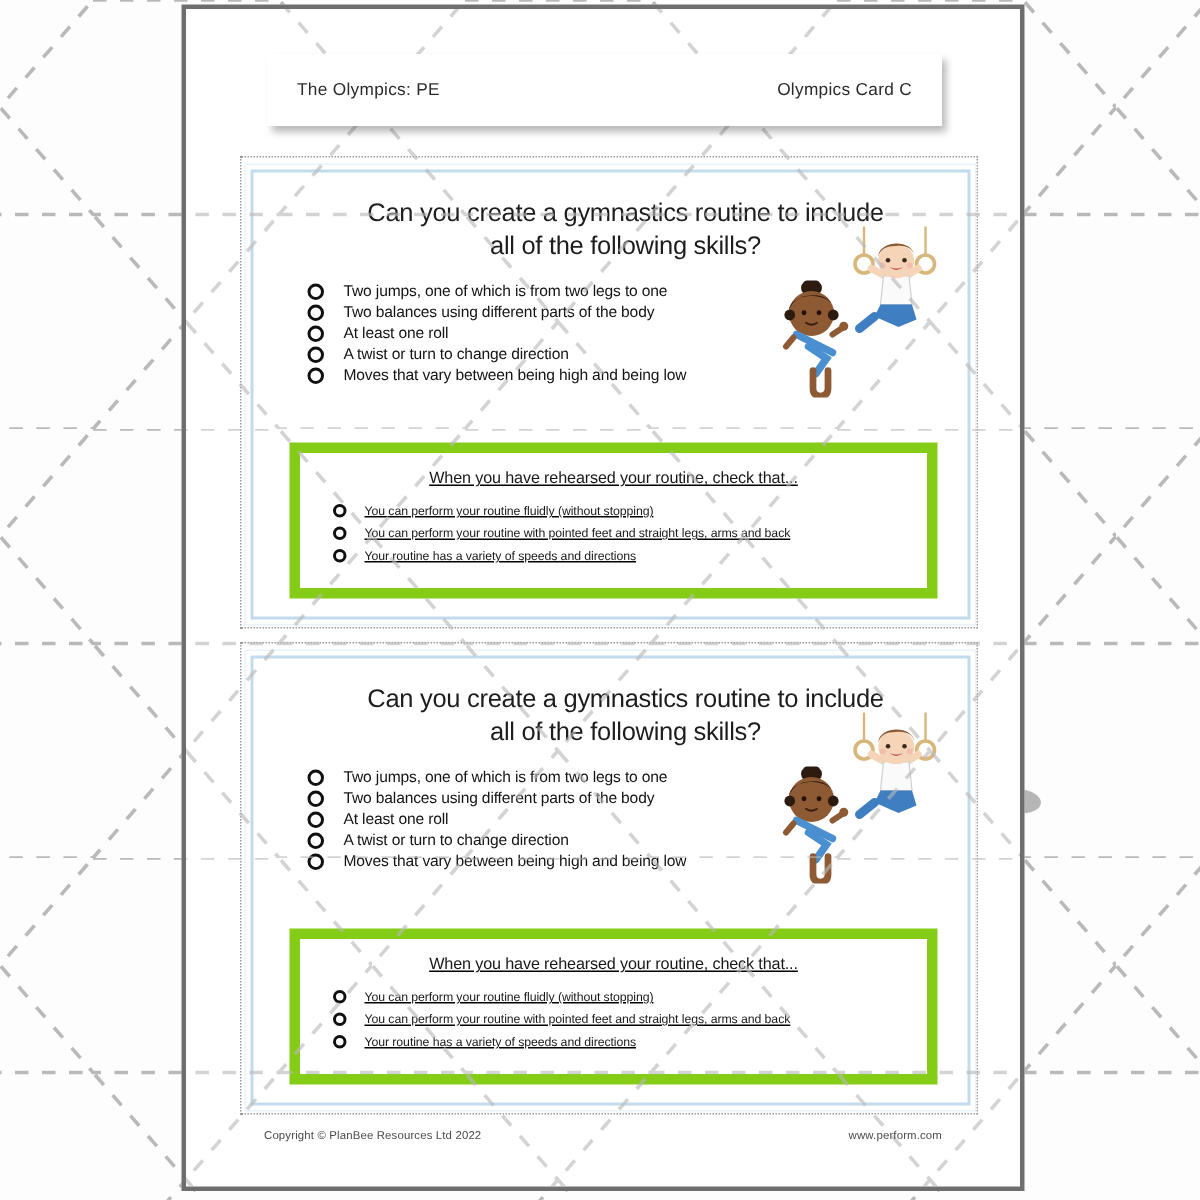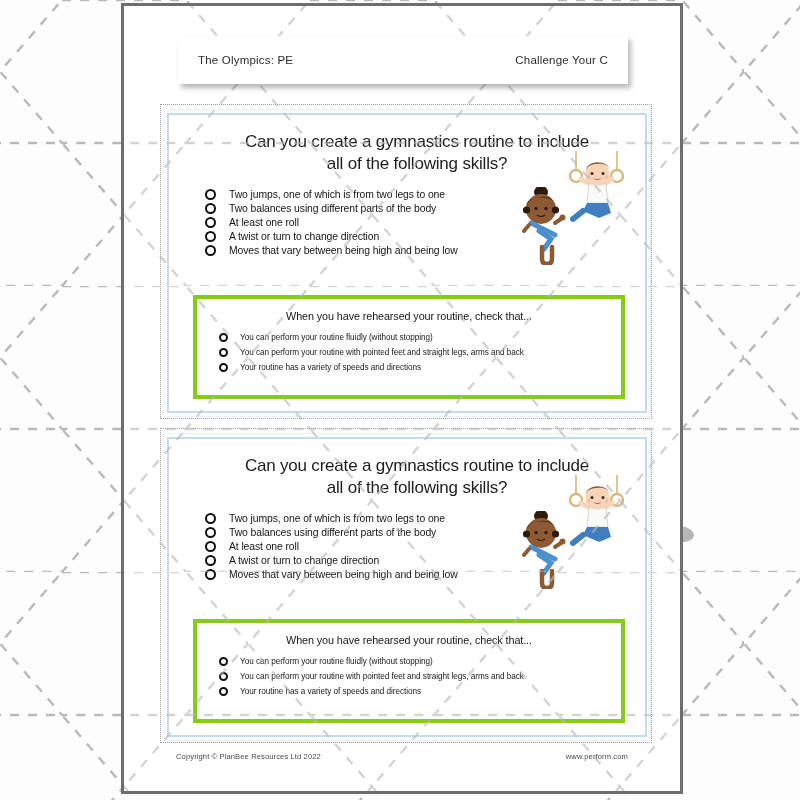--- a/index.html
+++ b/index.html
@@ -134,23 +134,24 @@
     border-radius: 50%;
   }
 
   
   .checkbox-panel {
     position: absolute;
     left: 24px;
     top: 180px;
     width: 432px;
     height: 104px;
-    border: 4px solid #84cc16;
+    border: 7px solid #84cc16;
     background: rgba(255,255,255,.55);
     z-index: 8;
+    text-decoration: underline;
   }
   .cb-title {
     text-align: center;
     font-size: 10.8px;
     color: #171717;
     padding-top: 11px;
     letter-spacing: -.1px;
   }
   .cb-list {
     list-style: none;
@@ -289,21 +290,21 @@
       <path d="M8 21 C2 14 0 10 2 7" stroke="#b6b6b6" stroke-width="1.6" fill="none"></path>
       <path d="M6 24 C0 20 -2 16 -1 13" stroke="#b6b6b6" stroke-width="1.6" fill="none"></path>
     </g>
   </svg>
 
   <div class="page">
     <div class="page-inner">
 
       <div class="header-card">
         <span class="htxt">The Olympics: PE</span>
-        <span class="htxt">Challenge Your C</span>
+        <span class="htxt">Olympics Card C</span>
       </div>
 
       <div class="cutzone c1">
 
         <div class="card one">
 
           <div class="card-title">
             <div>Can you create a gymnastics routine to include</div>
             <div>all of the following skills?</div>
           </div>

